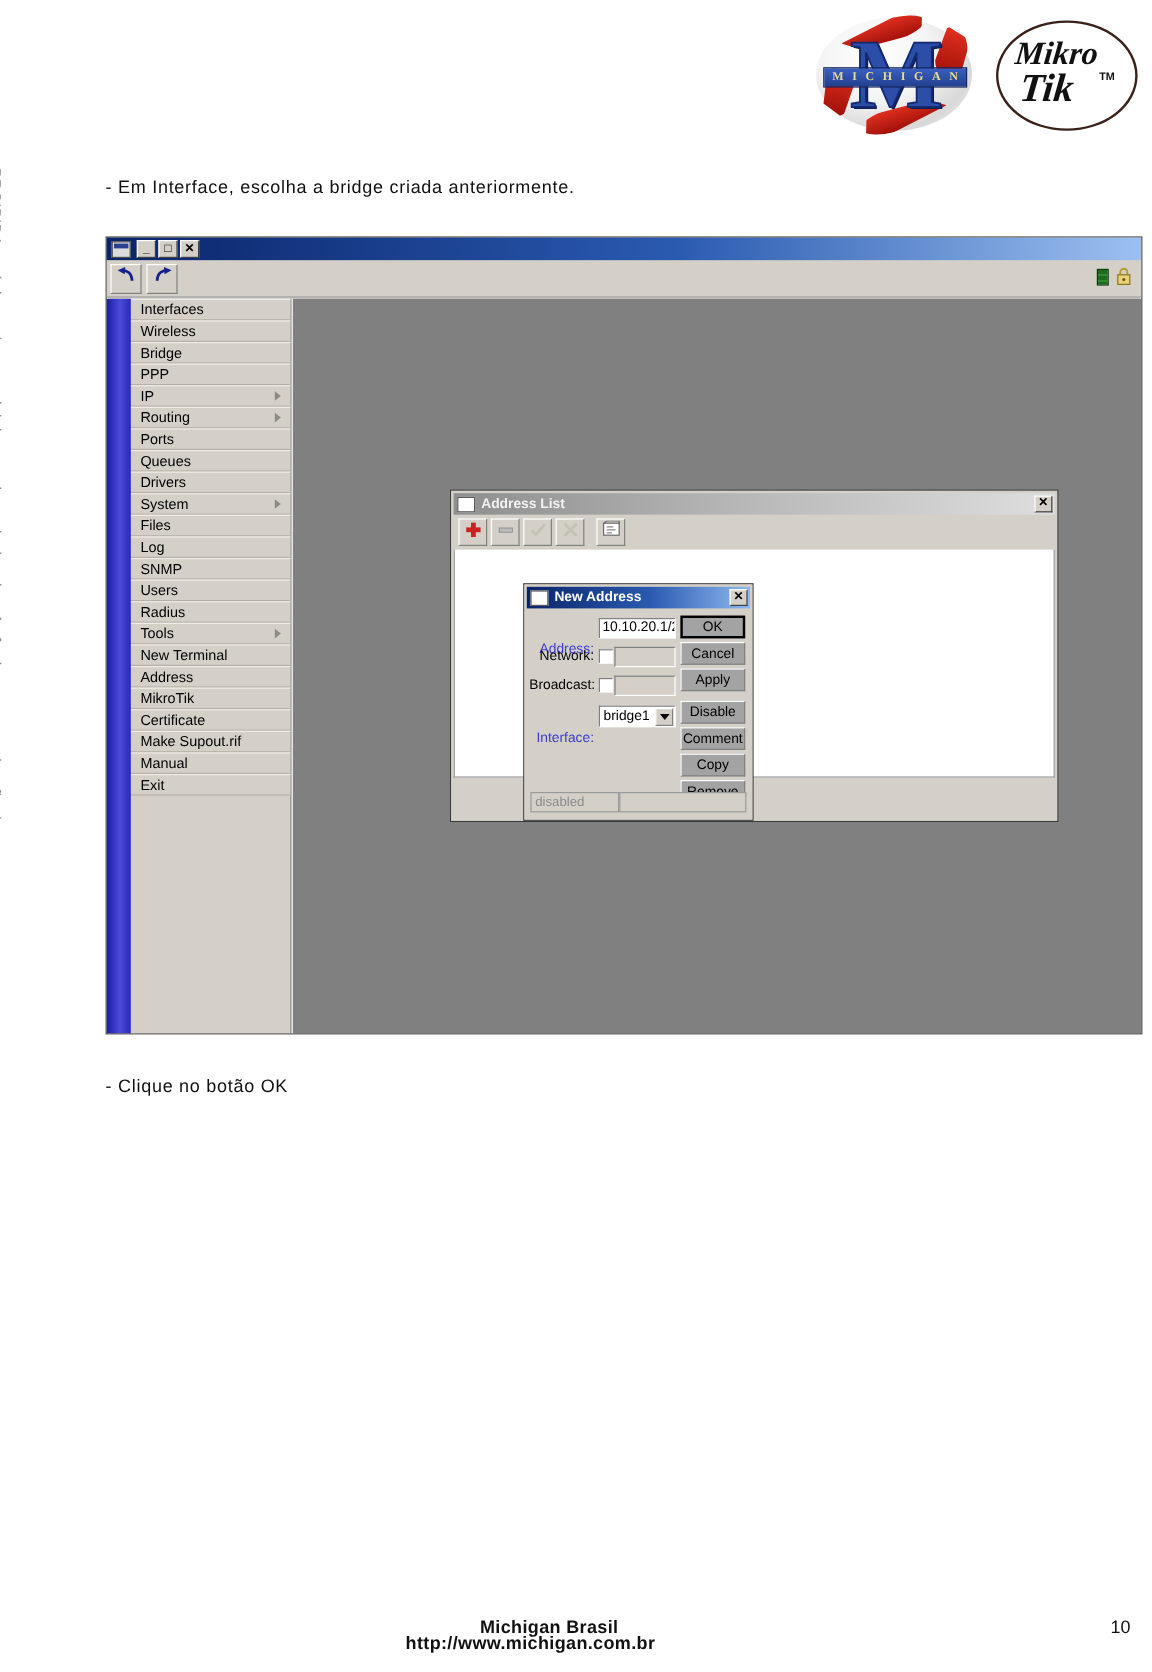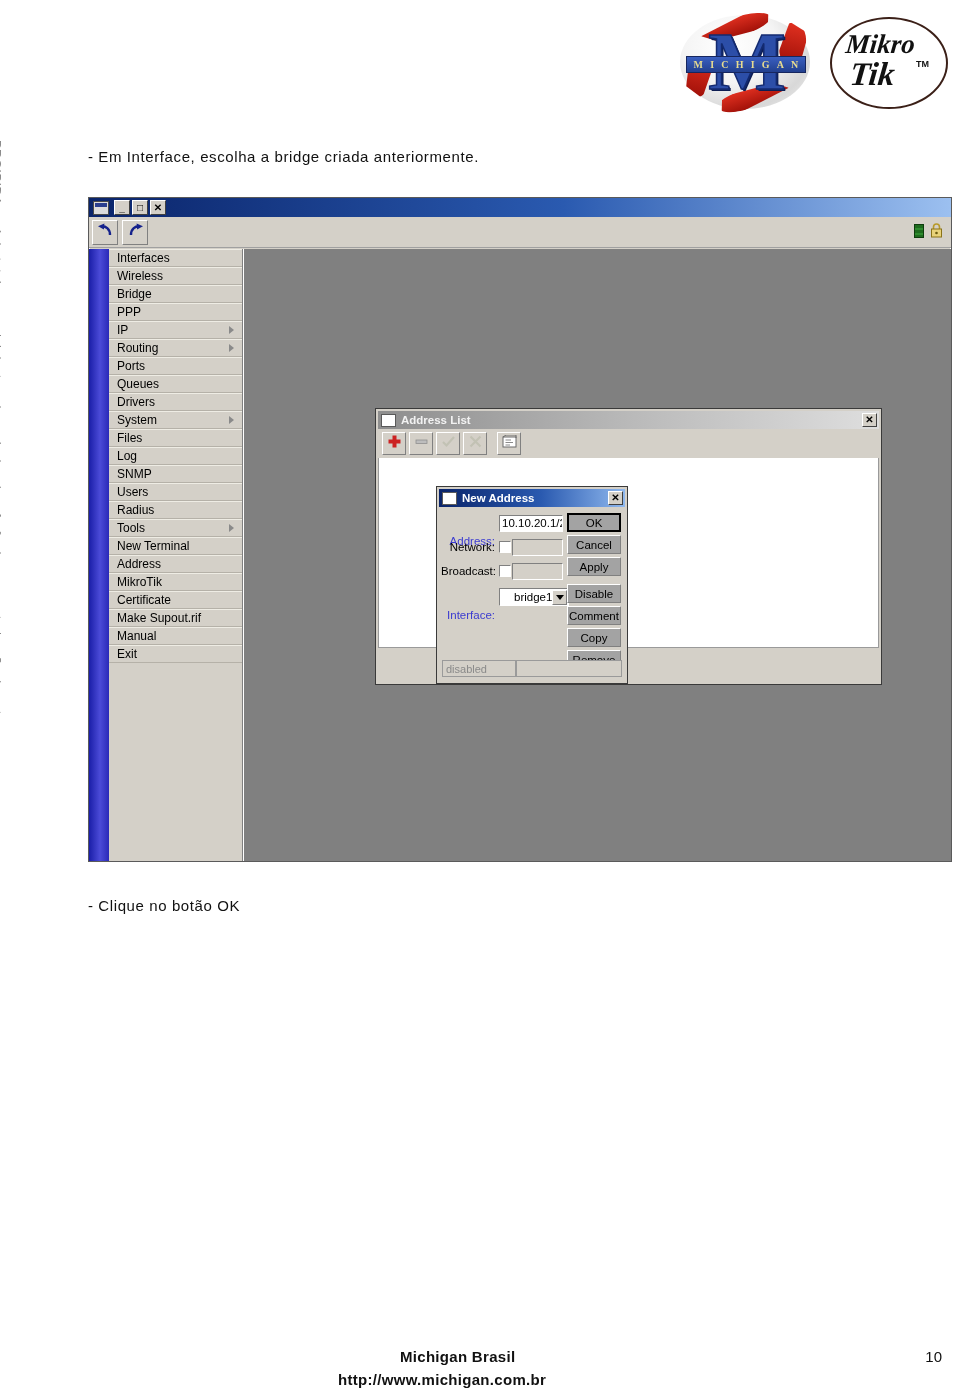--- a/index.html
+++ b/index.html
@@ -496,21 +496,21 @@
     flex: 1 1 auto;
     height: 18px;
     background: #ffffff;
     border: 1px solid #808080;
     border-right-color: #ffffff;
     border-bottom-color: #ffffff;
     display: flex;
     align-items: center;
     box-sizing: border-box;
     font-size: 11.5px;
-    padding-left: 14px;
+    padding-left: 3px;
     color: #000;
   }
   .na-dropdown .ddtext { flex: 1 1 auto; white-space: nowrap; }
   .dd-arrow-btn {
     width: 15px; height: 15px;
     background: #d4d0c8;
     border: 1px solid #808080;
     border-top-color: #ffffff;
     border-left-color: #ffffff;
     display: flex; align-items: center; justify-content: center;
@@ -584,21 +584,21 @@
   #footer-brand {
     position: absolute;
     left: 400px;
     top: 0;
     font-weight: bold;
     letter-spacing: 0.3px;
   }
   #footer-url {
     position: absolute;
     left: 338px;
-    top: 23px;
+    top: 13px;
     font-weight: bold;
     letter-spacing: 0.3px;
   }
   #footer-page {
     position: absolute;
     right: 18px;
     top: 0;
     text-align: right;
   }
 </style>

